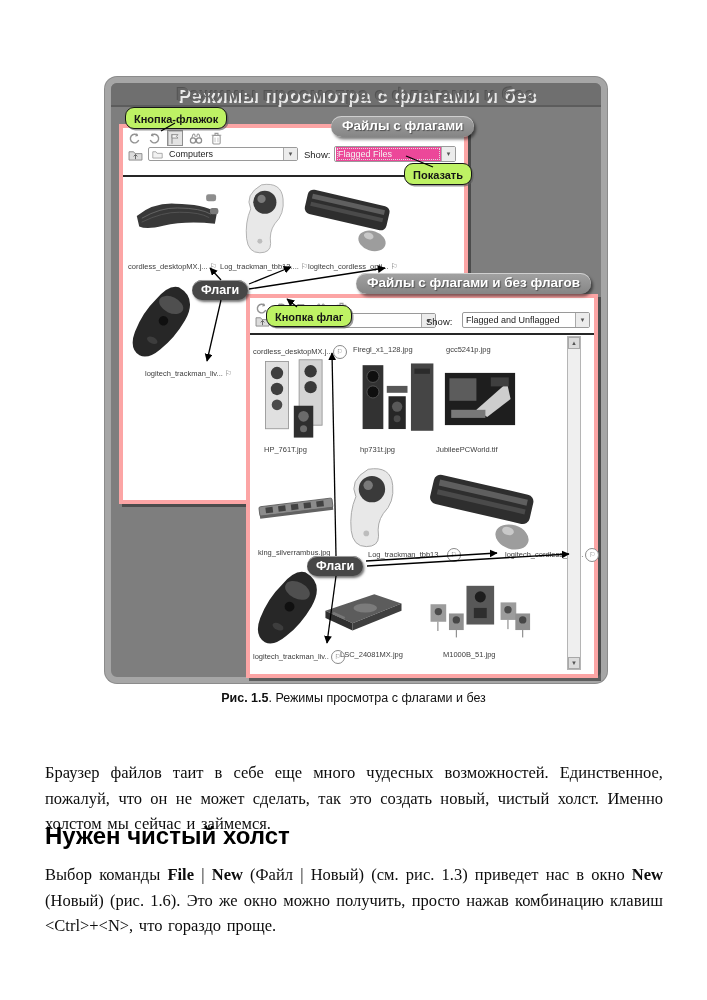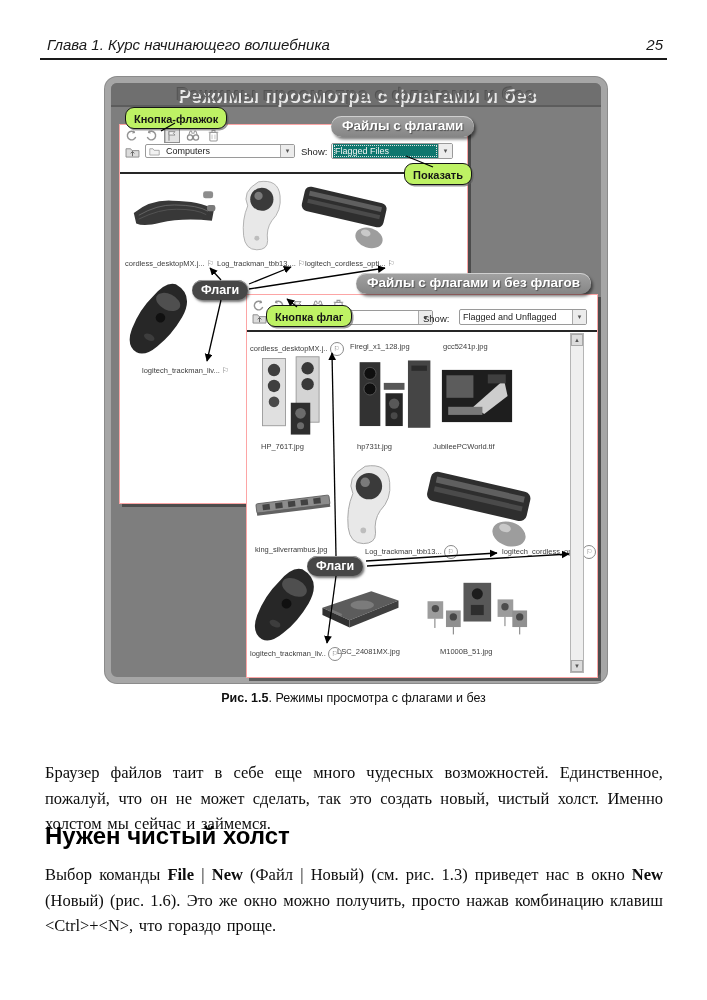--- a/index.html
+++ b/index.html
@@ -15,36 +15,36 @@
   .figure{position:absolute;left:105px;top:77px;width:502px;height:606px;
           background:#7e7e7e;border:6px solid #a6a6a6;border-radius:12px;
           box-shadow:0 0 0 1px #8b8b8b;box-sizing:border-box;}
   .fig-titlebar{position:absolute;left:0;top:0;width:100%;height:24px;background:#6f6f6f;
                 border-radius:6px 6px 0 0;box-shadow:inset 0 -2px 0 #5c5c5c;
                 text-align:center;
                 font:bold 19px/24px "Liberation Sans", sans-serif;color:#646464;
                 letter-spacing:.5px;
                 text-shadow:2px 2px 0 rgba(255,255,255,.85), -1px -1px 0 rgba(0,0,0,.25);}
   
-  .win{position:absolute;background:#fff;border:1px solid #fca5a5;
+  .win{position:absolute;background:#fff;border:4px solid #fca5a5;
        box-shadow:3px 3px 0 rgba(35,35,35,.55);box-sizing:border-box;}
   .win1{left:8px;top:41px;width:349px;height:380px;z-index:1;}
   .win2{left:135px;top:211px;width:352px;height:384px;z-index:2;}
   .tbar{position:absolute;left:4px;top:3px;height:14px;display:flex;gap:6px;align-items:center;}
   .tico{display:inline-flex;width:14px;height:14px;align-items:center;justify-content:center;}
   .tico.pressed{border:1px solid #8f8f8f;background:#e3e3e3;box-shadow:inset 1px 1px 0 #bdbdbd;}
   .tico svg{display:block;}
   .upbtn{position:absolute;width:17px;height:13px;display:inline-flex;align-items:center;justify-content:center;}
   .combo{position:absolute;background:#fff;border:1px solid #9a9a9a;border-radius:2px;
          font:9px/12px "Liberation Sans", sans-serif;color:#222;display:flex;align-items:center;box-sizing:border-box;}
   .combo .cicon{margin:0 3px 0 3px;display:inline-flex;}
   .combo .cval{flex:1;padding-left:3px;white-space:nowrap;overflow:hidden;}
   .combo .cbtn{width:13px;align-self:stretch;border-left:1px solid #aaa;background:#ececec;
                display:flex;align-items:center;justify-content:center;font-size:7px;color:#555;}
-  .combo.sel .cval{background:#0f766e;color:#f4f4f4;outline:1px dotted #dedede;outline-offset:-2px;
+  .combo.sel .cval{background:#ec4899;color:#f4f4f4;outline:1px dotted #dedede;outline-offset:-2px;
                    margin:1px 0 1px 1px;padding:1px 2px;}
   .showlab{position:absolute;font:9.5px/12px "Liberation Sans", sans-serif;color:#222;}
   .wrule{position:absolute;left:0;width:100%;height:2px;background:#262626;}
   
   .thumb{position:absolute;}
   .thumb svg{width:100%;height:100%;display:block;}
   .flabel{position:absolute;font:7.5px/10px "Liberation Sans", sans-serif;color:#3c3c3c;
           white-space:nowrap;display:flex;align-items:center;gap:2px;}
   .flg{font-size:8px;color:#6d6d6d;line-height:8px;}
   .flg-c{width:12px;height:12px;border:1px solid #8a8a8a;border-radius:50%;display:inline-flex;
@@ -76,24 +76,20 @@
   .p1{top:760px;}
   .p2{top:862px;}
   .h1{position:absolute;left:45px;top:822px;margin:0;
       font:bold 24px/28px "Liberation Sans", sans-serif;color:#000;}
 </style>
 </head>
 <body>
 
 <div class="page">
 
-  <div class="hdr">
-    <span class="hdr-title">Глава 1. Курс начинающего волшебника</span>
-    <span class="hdr-num">25</span>
-  </div>
 
   <div class="figure">
     <div class="fig-titlebar">Режимы просмотра с флагами и без</div>
 
     <div class="win win1">
       <div class="tbar" id="tbar-w1">
           <span class="tico">
             <svg width="13" height="13" viewBox="0 0 14 14">
               <path d="M11.5 8.6a4.6 4.6 0 1 1-1.1-4.8" fill="none" stroke="#939393" stroke-width="1.5"></path>
               <path d="M9.6 1.2l1.3 3.1-3.2.5z" fill="#939393"></path>

